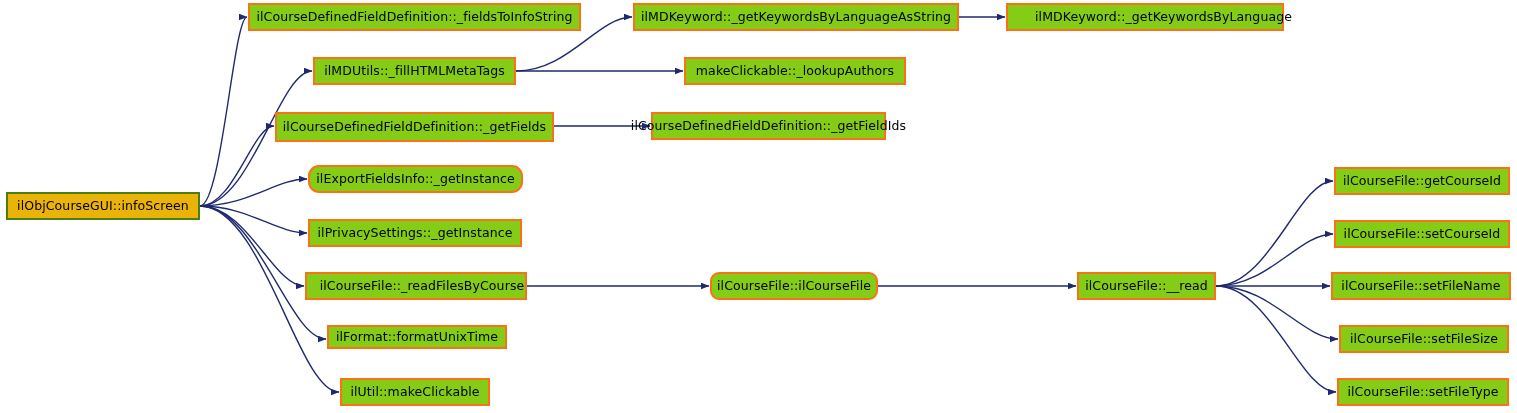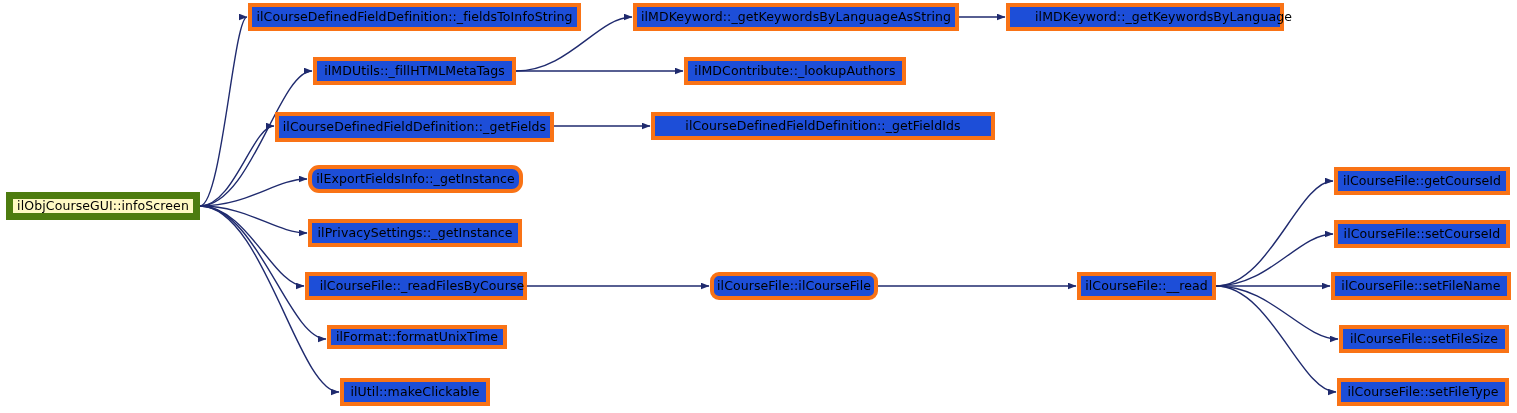--- a/index.html
+++ b/index.html
@@ -21,34 +21,34 @@
     position: absolute;
     left: 0;
     top: 0;
     width: 1517px;
     height: 413px;
     pointer-events: none;
   }
   .node {
     position: absolute;
     box-sizing: border-box;
-    background: #1d4ed8;
-    border: 4px solid #f97316;
+    background: #84cc16;
+    border: 2px solid #f97316;
     display: flex;
     align-items: center;
     justify-content: center;
     font-size: 12.5px;
     line-height: 1;
     color: #000000;
     white-space: nowrap;
     letter-spacing: 0.1px;
   }
   .node.root {
-    background: #fef9c3;
-    border: 7px solid #4d7c0f;
+    background: #eab308;
+    border: 2px solid #4d7c0f;
   }
   .node .node-label {
     display: block;
     padding: 0 6px;
   }
 </style>
 </head>
 <body>
 
 <div id="graph-canvas">
@@ -108,23 +108,23 @@
       <div class="node" style="left: 340px; top: 378px; width: 150px; height: 28px;">
         <span class="node-label">ilUtil::makeClickable</span>
       </div>
       <div class="node" style="left: 633px; top: 3px; width: 326px; height: 28px; align-items: center;">
         <span class="node-label">ilMDKeyword::_getKeywordsByLanguageAsString</span>
       </div>
       <div class="node" style="left: 1006px; top: 3px; width: 278px; height: 28px; padding-left: 37px;">
         <span class="node-label">ilMDKeyword::_getKeywordsByLanguage</span>
       </div>
       <div class="node" style="left: 684px; top: 57px; width: 222px; height: 28px;">
-        <span class="node-label">ilMDContribute::_lookupAuthors</span>
+        <span class="node-label">makeClickable::_lookupAuthors</span>
       </div>
-      <div class="node" style="left: 651px; top: 112px; width: 344px; height: 28px;">
+      <div class="node" style="left: 651px; top: 112px; width: 235px; height: 28px;">
         <span class="node-label">ilCourseDefinedFieldDefinition::_getFieldIds</span>
       </div>
       <div class="node" style="left: 710px; top: 272px; width: 168px; height: 28px; border-radius: 9px;">
         <span class="node-label">ilCourseFile::ilCourseFile</span>
       </div>
       <div class="node" style="left: 1077px; top: 272px; width: 139px; height: 28px;">
         <span class="node-label">ilCourseFile::__read</span>
       </div>
       <div class="node" style="left: 1334px; top: 167px; width: 176px; height: 28px;">
         <span class="node-label">ilCourseFile::getCourseId</span>

